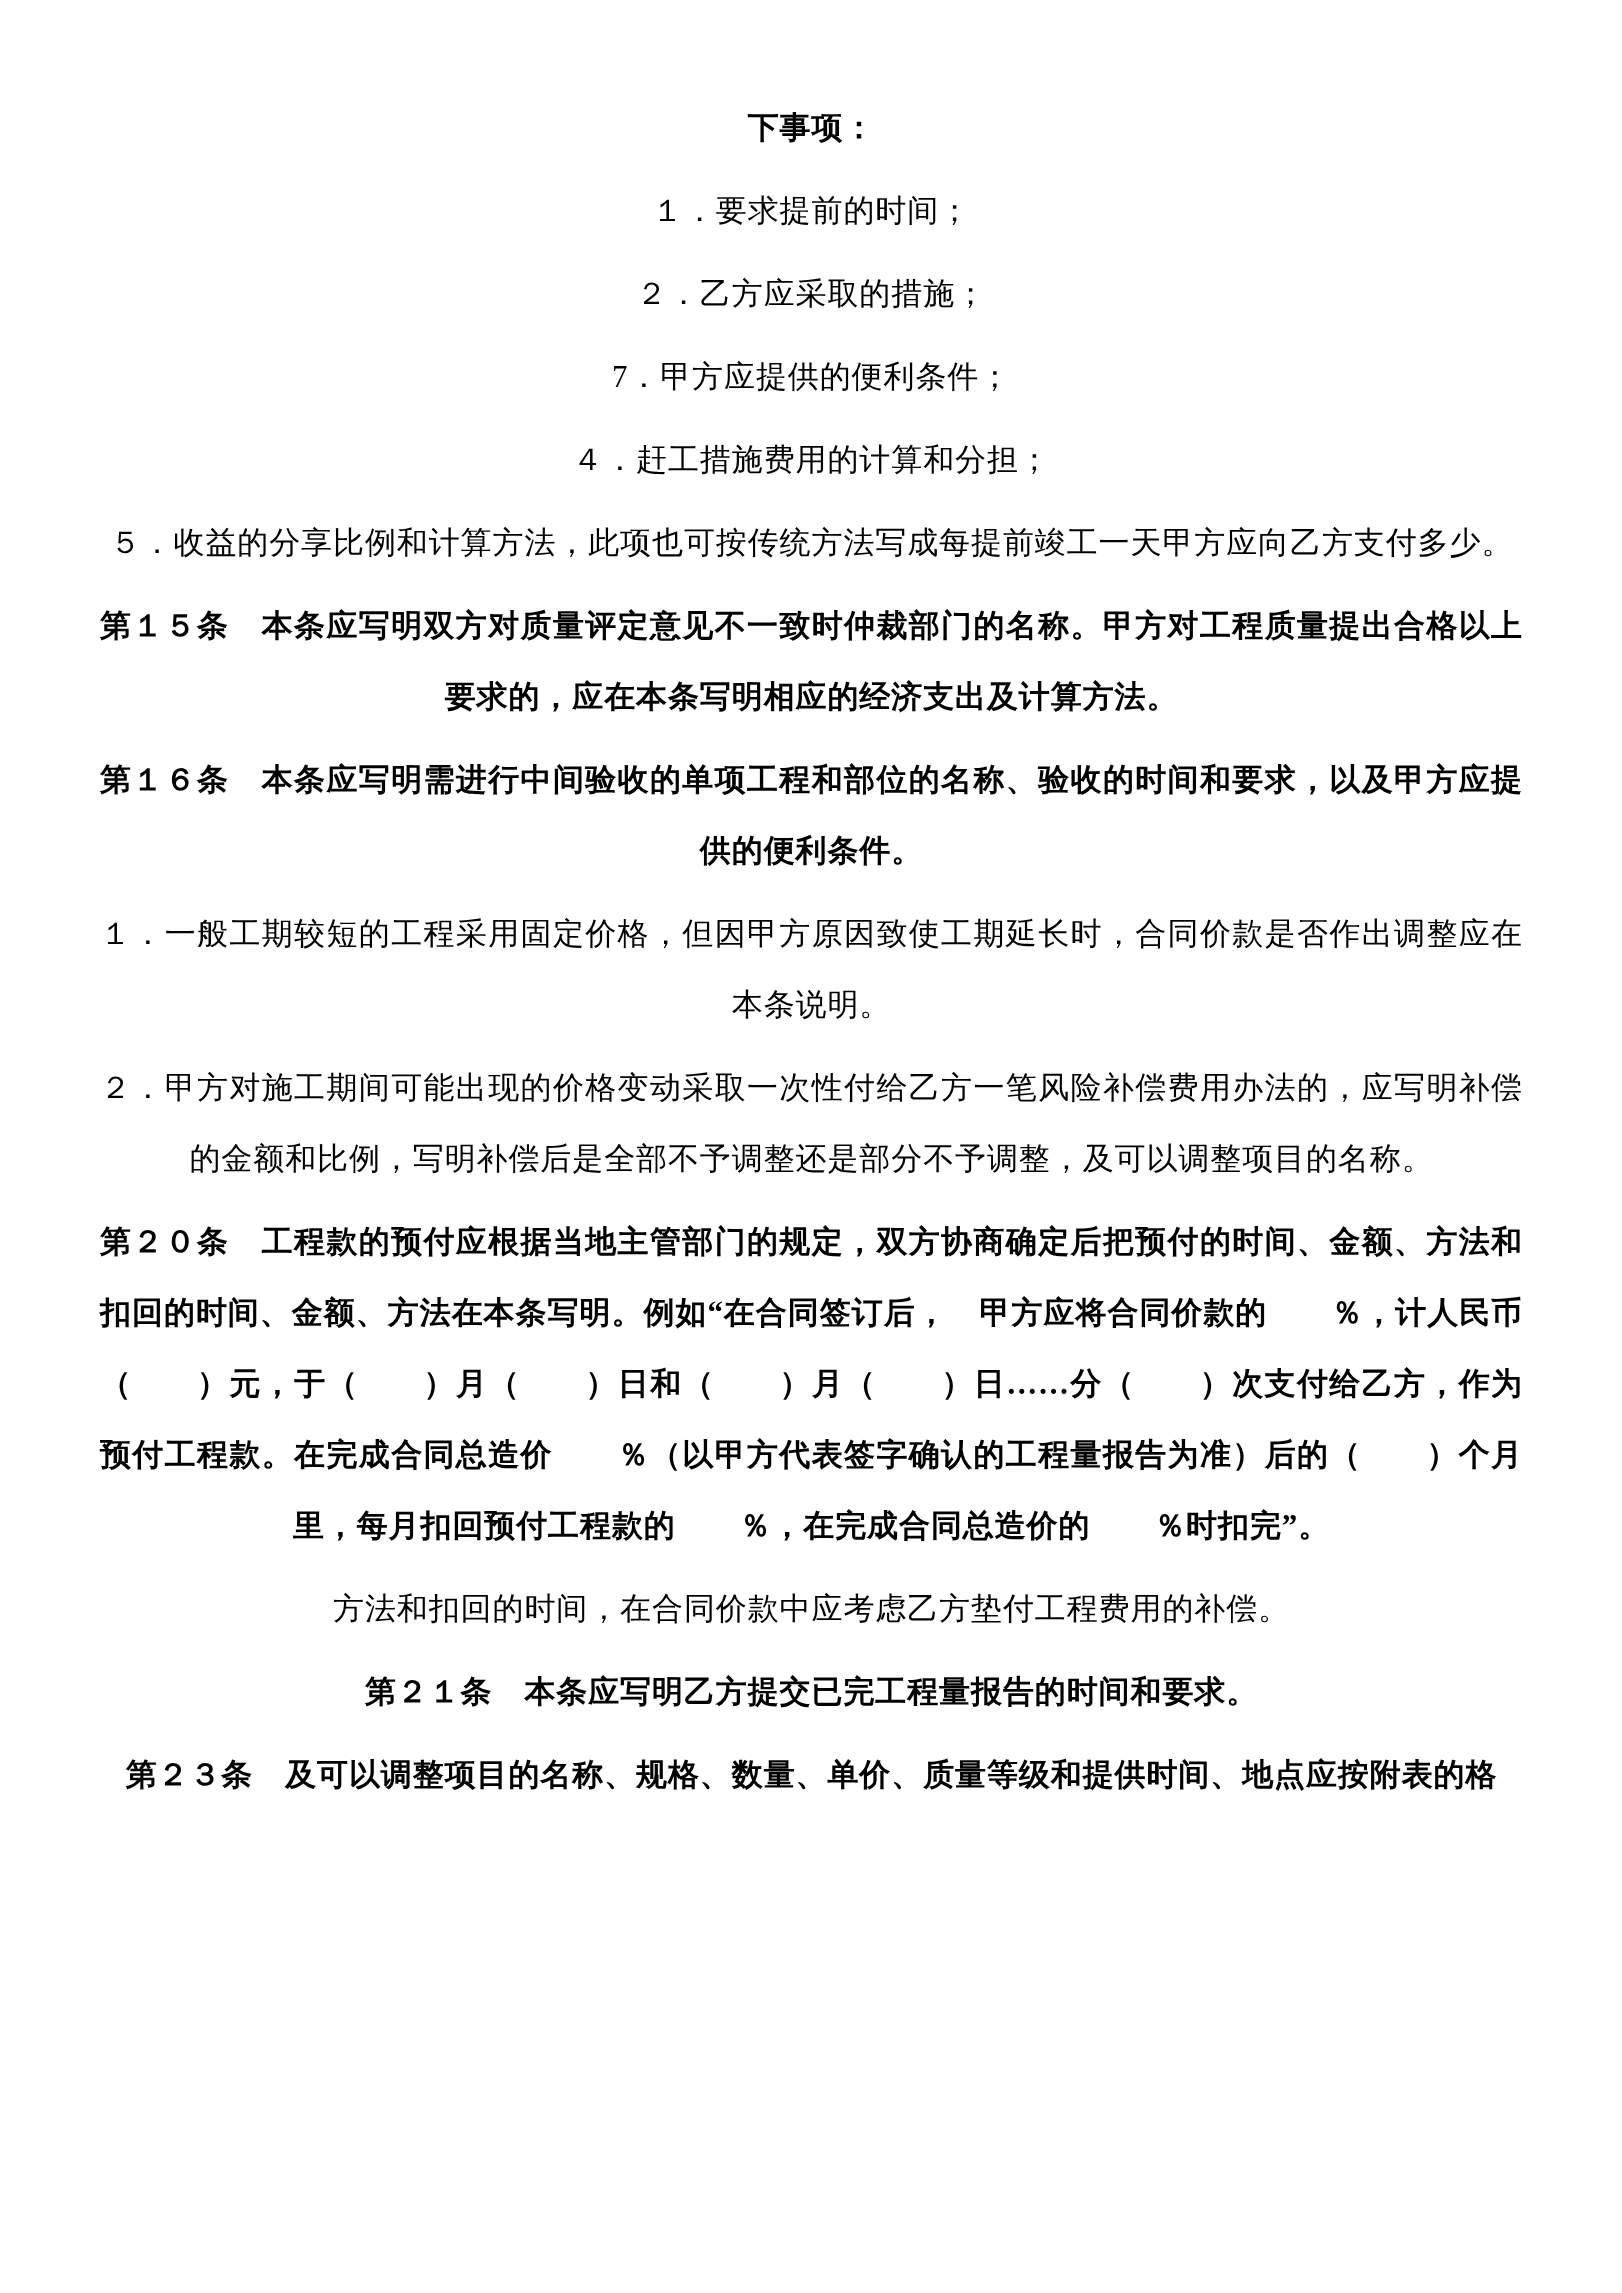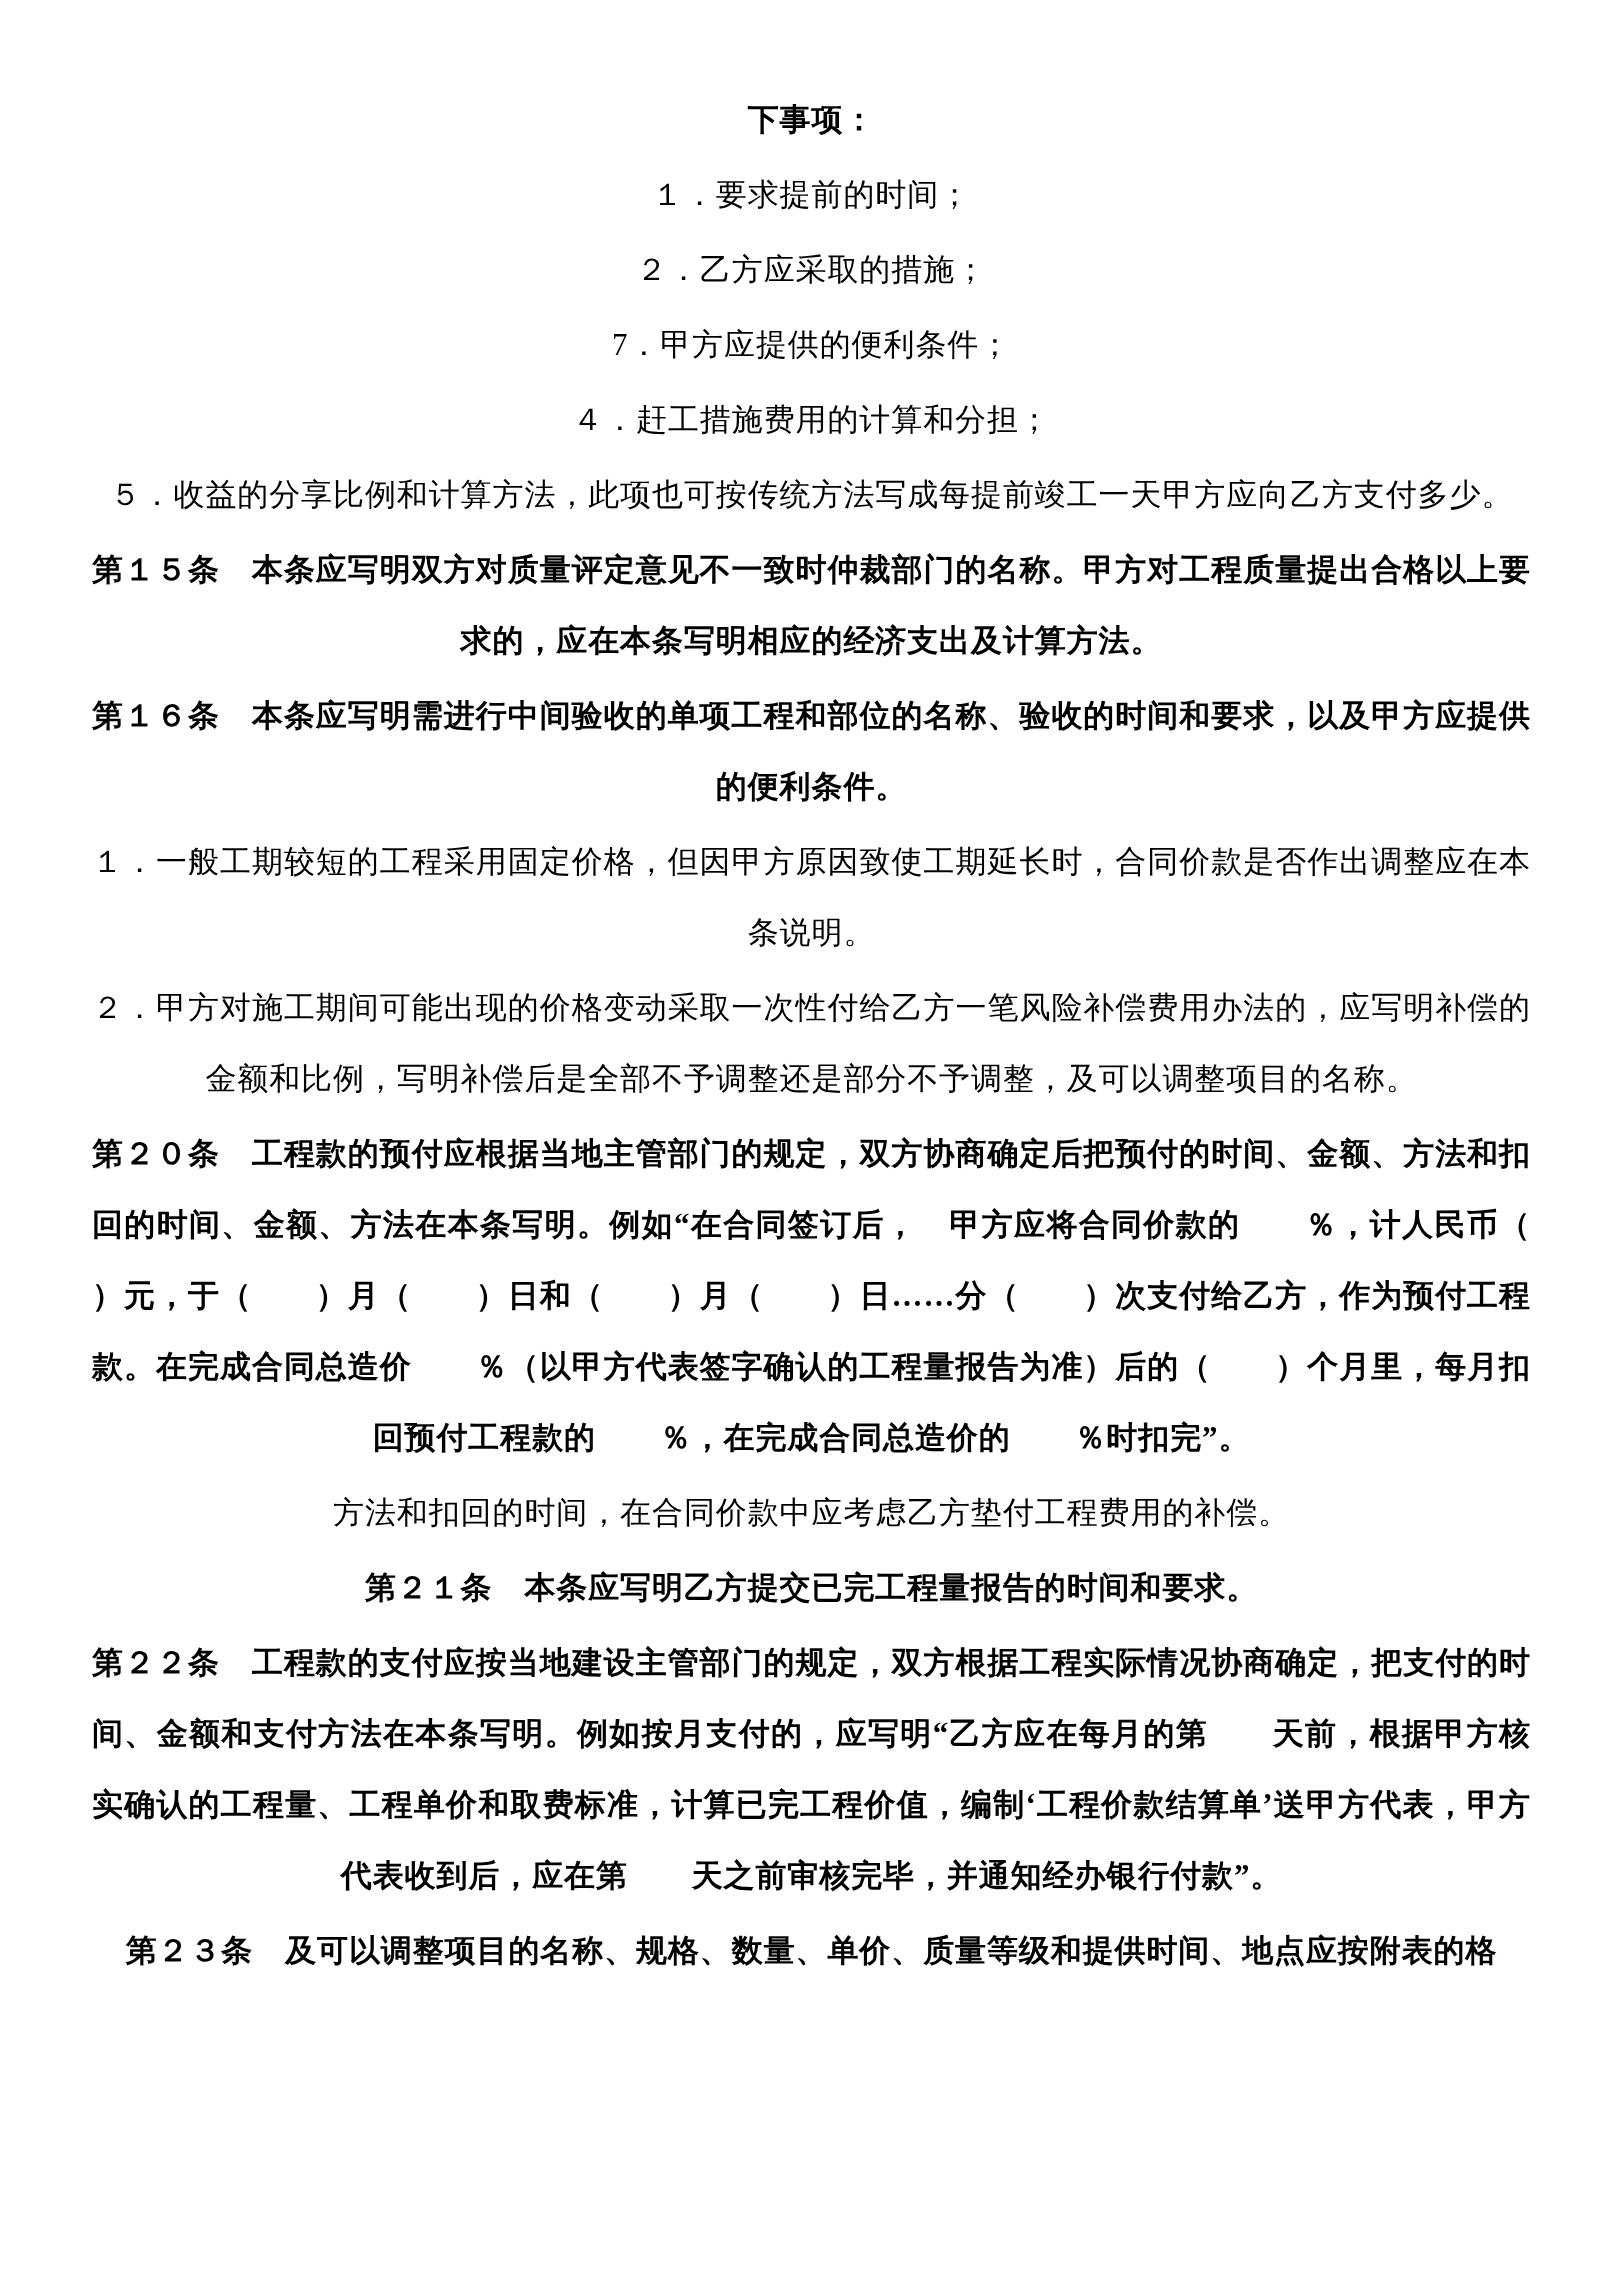--- a/index.html
+++ b/index.html
@@ -15,21 +15,21 @@
     margin: 0 auto;
     padding: 80px 88px 55px 88px;
     background: #ffffff;
     color: #000000;
     font-family: "Liberation Serif", "DejaVu Serif", serif;
     font-size: 31px;
     line-height: 71px;
     letter-spacing: 0.9px;
   }
   .para {
-    margin: 4px;
+    margin: 12px;
     text-align: justify;
     text-align-last: center;
     word-break: break-all;
     font-family: Liberation Serif, serif;
   }
   .bold {
     font-weight: bold;
   }
 </style>
 </head>
@@ -42,16 +42,15 @@
   <p class="para">7．甲方应提供的便利条件；</p>
   <p class="para">４．赶工措施费用的计算和分担；</p>
   <p class="para">５．收益的分享比例和计算方法，此项也可按传统方法写成每提前竣工一天甲方应向乙方支付多少。</p>
   <p class="para bold">第１５条　本条应写明双方对质量评定意见不一致时仲裁部门的名称。甲方对工程质量提出合格以上要求的，应在本条写明相应的经济支出及计算方法。</p>
   <p class="para bold">第１６条　本条应写明需进行中间验收的单项工程和部位的名称、验收的时间和要求，以及甲方应提供的便利条件。</p>
   <p class="para">１．一般工期较短的工程采用固定价格，但因甲方原因致使工期延长时，合同价款是否作出调整应在本条说明。</p>
   <p class="para">２．甲方对施工期间可能出现的价格变动采取一次性付给乙方一笔风险补偿费用办法的，应写明补偿的金额和比例，写明补偿后是全部不予调整还是部分不予调整，及可以调整项目的名称。</p>
   <p class="para bold">第２０条　工程款的预付应根据当地主管部门的规定，双方协商确定后把预付的时间、金额、方法和扣回的时间、金额、方法在本条写明。例如“在合同签订后，　甲方应将合同价款的　　％，计人民币（　　）元，于（　　）月（　　）日和（　　）月（　　）日……分（　　）次支付给乙方，作为预付工程款。在完成合同总造价　　％（以甲方代表签字确认的工程量报告为准）后的（　　）个月里，每月扣回预付工程款的　　％，在完成合同总造价的　　％时扣完”。</p>
   <p class="para">方法和扣回的时间，在合同价款中应考虑乙方垫付工程费用的补偿。</p>
   <p class="para bold">第２１条　本条应写明乙方提交已完工程量报告的时间和要求。</p>
-  <p class="para bold">第２２条　工程款的支付应按当地建设主管部门的规定，双方根据工程实际情况协商确定，把支付的时间、金额和支付方法在本条写明。例如按月支付的，应写明“乙方应在每月的第　　天前，根据甲方核实确认的工程量、工程单价和取费标准，计算已完工程价值，编制‘工程价款结算单’送甲方代表，甲方代表收到后，应在第　　天之前审核完毕，并通知经办银行付款”。</p>
   <p class="para bold">第２３条　及可以调整项目的名称、规格、数量、单价、质量等级和提供时间、地点应按附表的格</p>
 </div>
 
 
 </body></html>

